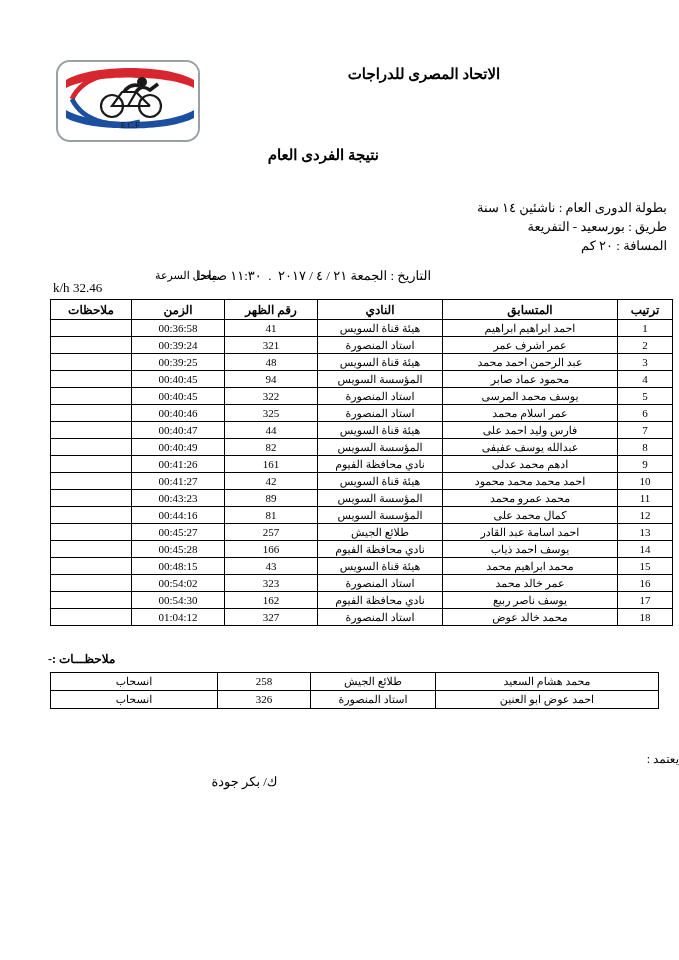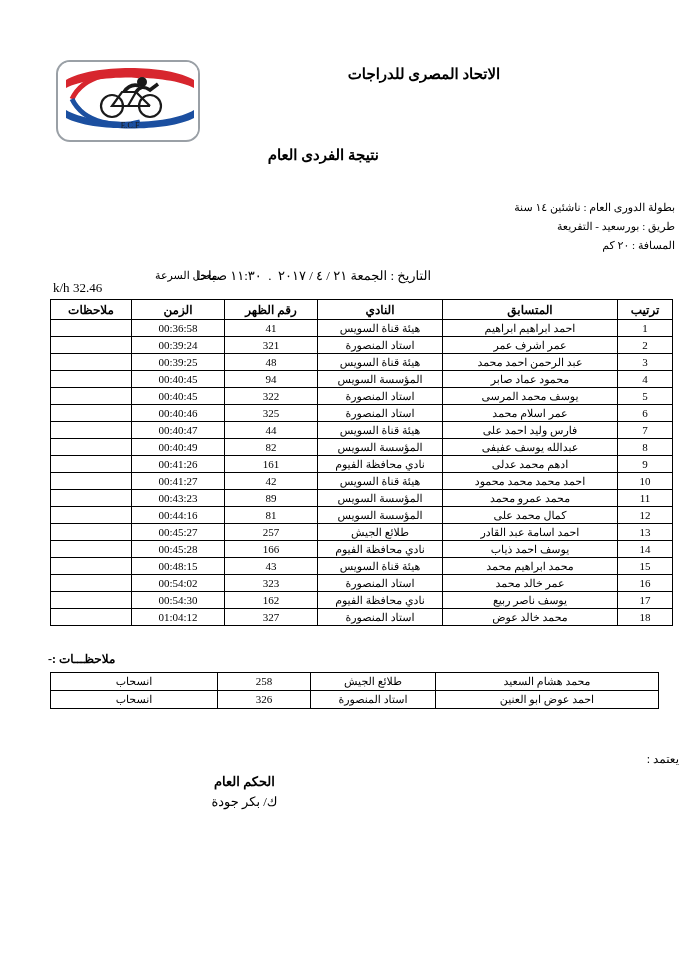--- a/index.html
+++ b/index.html
@@ -85,23 +85,23 @@
     position: absolute;
     top: 198px;
     right: 0;
     width: 679px;
     box-sizing: border-box;
     padding-right: 0;
     padding-left: 0;
     text-align: right;
   }
   .meta-row {
-    font-size: 11px;
+    font-size: 13px;
     line-height: 19px;
-    padding-right: 4px;
+    padding-right: 12px;
     margin-right: 0;
     text-align: right;
     padding-left: 248px;
   }
   .meta-row > span { white-space: pre; }
 
   .daterow {
     position: absolute;
     top: 268px;
     width: 679px;
@@ -460,17 +460,16 @@
         <td class="w-name">احمد عوض ابو العنين</td>
         <td class="w-club">استاد المنصورة</td>
         <td class="w-num">326</td>
         <td class="w-state">انسحاب</td>
       </tr>
     </tbody>
   </table>
 
   <div class="approve">يعتمد :</div>
   <div class="sign">
-    <div class="sign-role">الحكم العام</div>
     <div class="sign-name">ك/ بكر جودة</div>
   </div>
 
 </div>
 
 </body></html>

